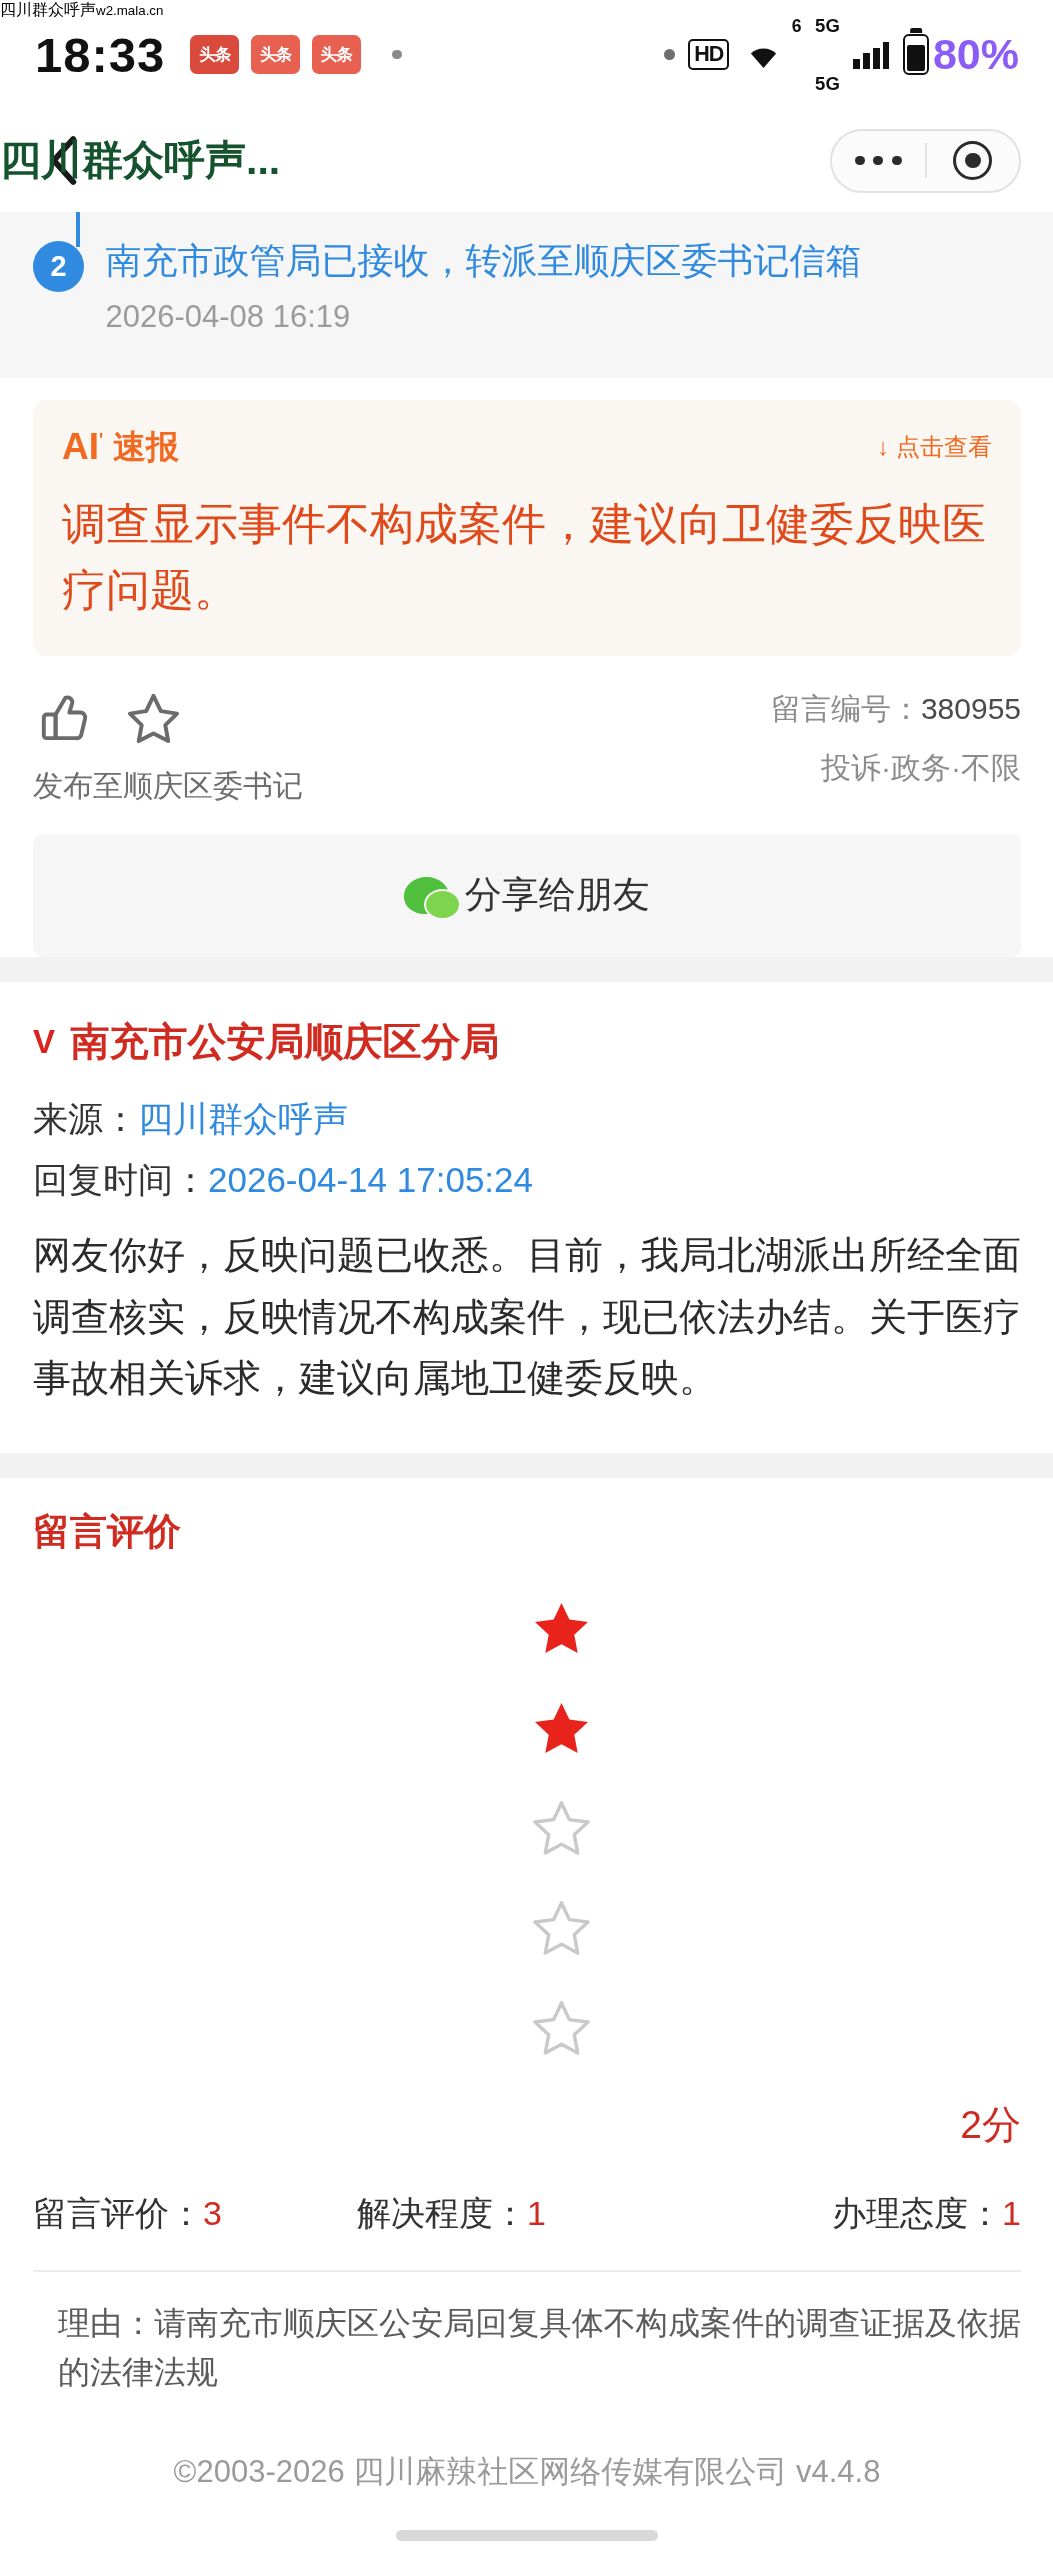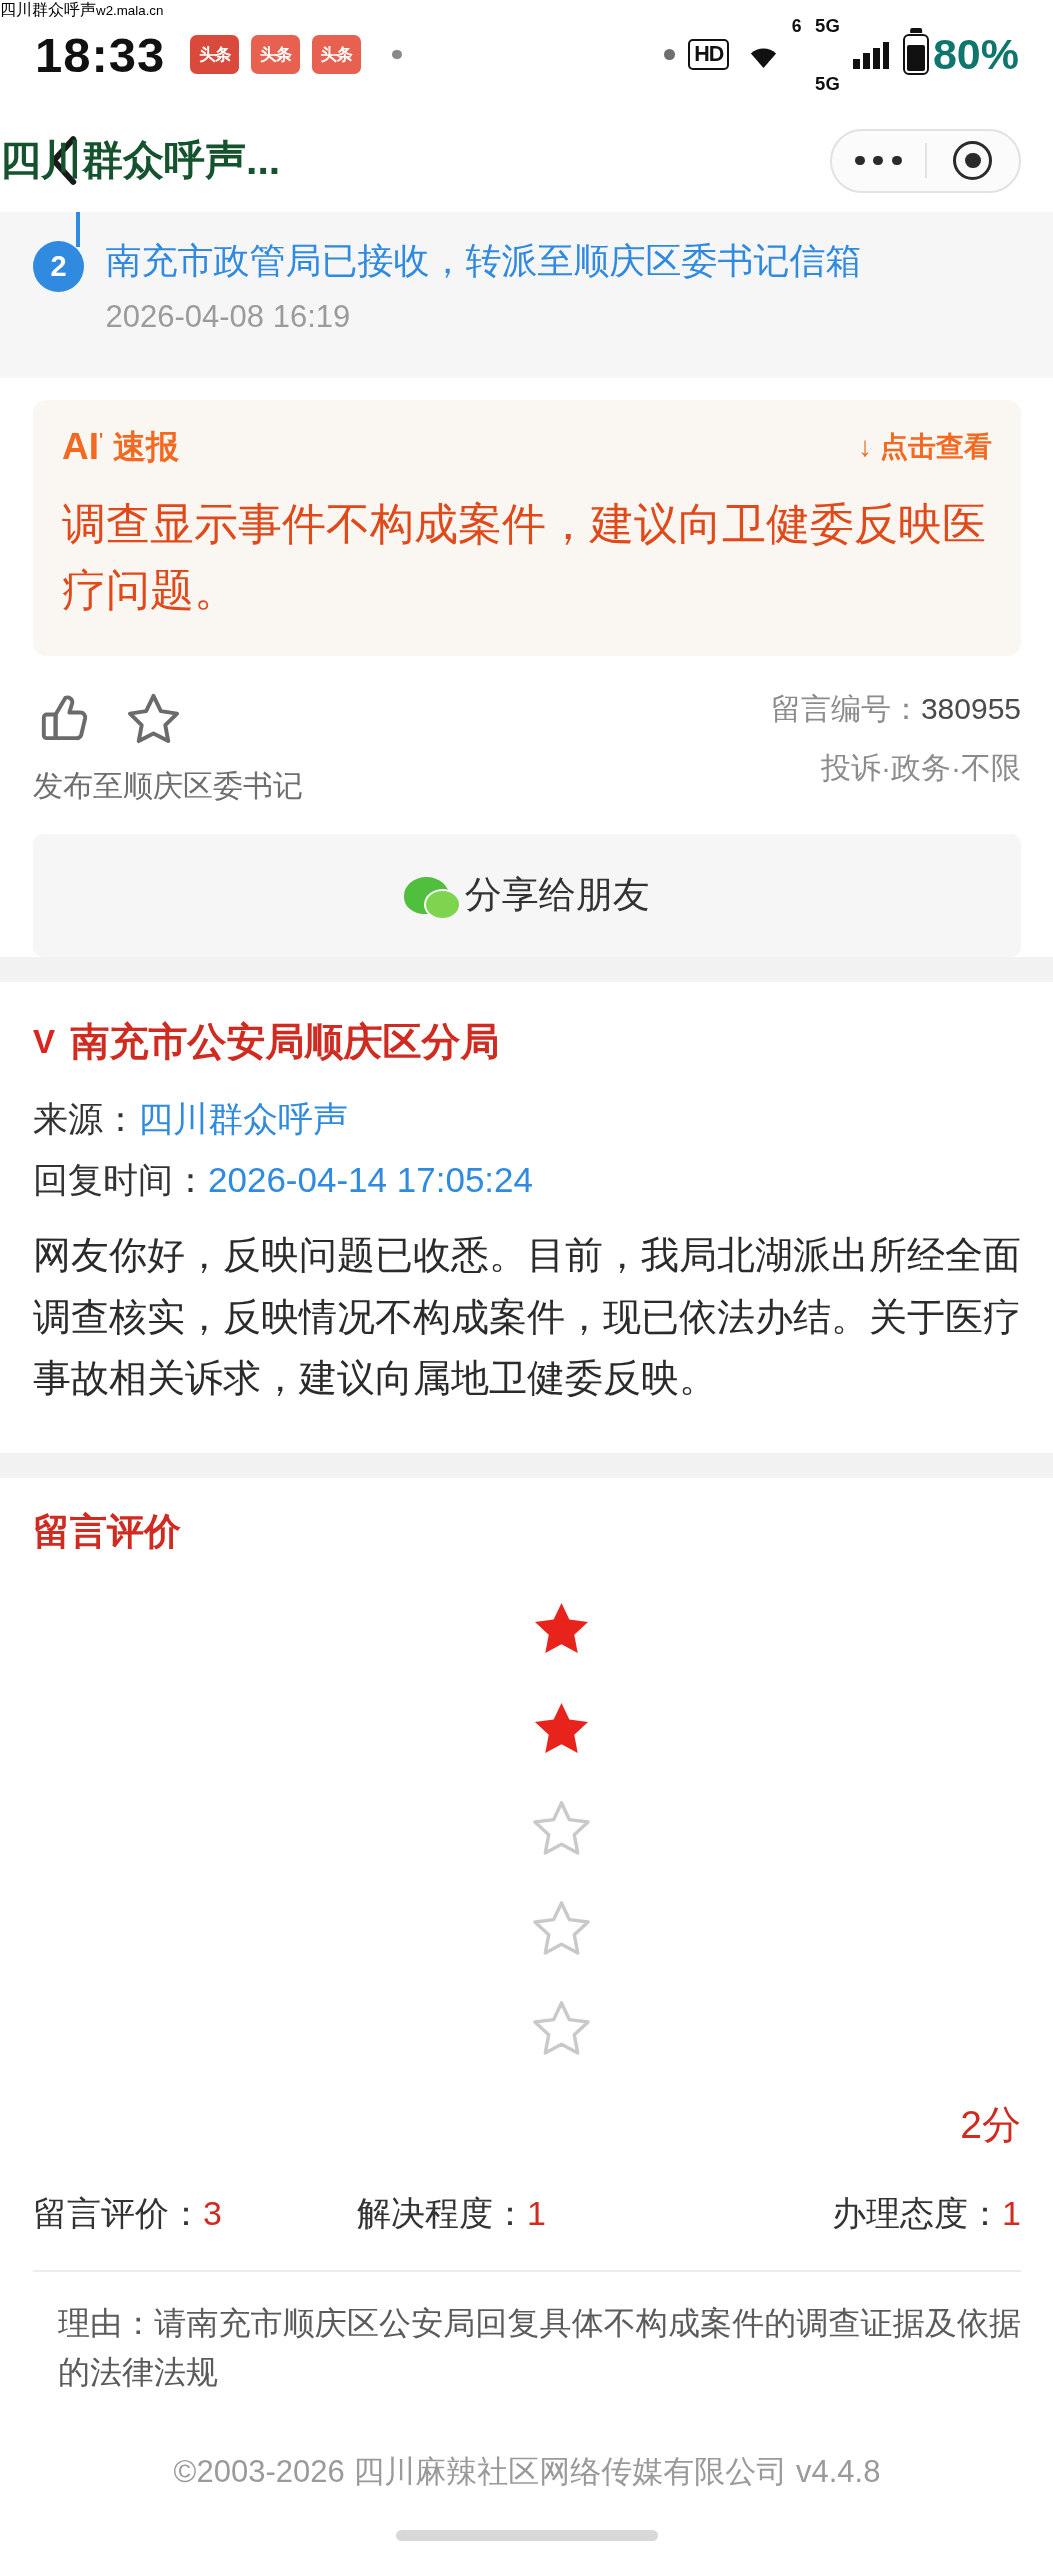--- a/index.html
+++ b/index.html
@@ -59,21 +59,21 @@
   .battery-wrap { display:flex; align-items:center; gap:3.9px; }
   .battery {
     width:26px; height:41px; border:2.9px solid #111; border-radius:5.9px;
     position:relative; display:flex; align-items:flex-end; padding:2px;
   }
   .battery:before {
     content:""; position:absolute; top:-7.8px; left:50%; transform:translateX(-50%);
     width:11.7px; height:4.9px; background:#111; border-radius:2px 2px 0 0;
   }
   .battery i { display:block; width:100%; height:78%; background:#111; border-radius:2px; }
-  .batt-pct { font-size:43px; font-weight:700; color:#0f766e; }
+  .batt-pct { font-size:43px; font-weight:700; color:#8b5cf6; }
 
   
   .navbar {
     height:103px; display:flex; align-items:center;
     padding:0 33px; background:#fff; position:relative;
   }
   .nav-back {
     width:62px; height:62px; display:flex; align-items:center; justify-content:center;
   }
   .nav-title {
@@ -121,21 +121,21 @@
   
   .ai-card {
     margin:21.5px 33px 0 33px; background:#faf6f2; border-radius:13.7px;
     padding:25px 29px 33px 29px;
   }
   .ai-head { display:flex; align-items:center; }
   .ai-logo { font-size:37px; font-weight:700; color:#f26a21; letter-spacing:0px; }
   .ai-logo sup { font-size:17.6px; }
   .ai-tag { font-size:33px; color:#f26a21; margin-left:9.8px; font-weight:700; }
   .ai-more {
-    margin-left:auto; font-size:28px; color:#f26a21;font-weight:bold;
+    margin-left:auto; font-size:24px; color:#f26a21;
   }
   .ai-body {
     margin-top:21.5px; font-size:44px; line-height:1.5; color:#e04a1a;
   }
 
   
   .actions {
     margin:33px 33px 0 33px; display:flex; align-items:flex-start;
   }
   .act-left { flex:1; }

